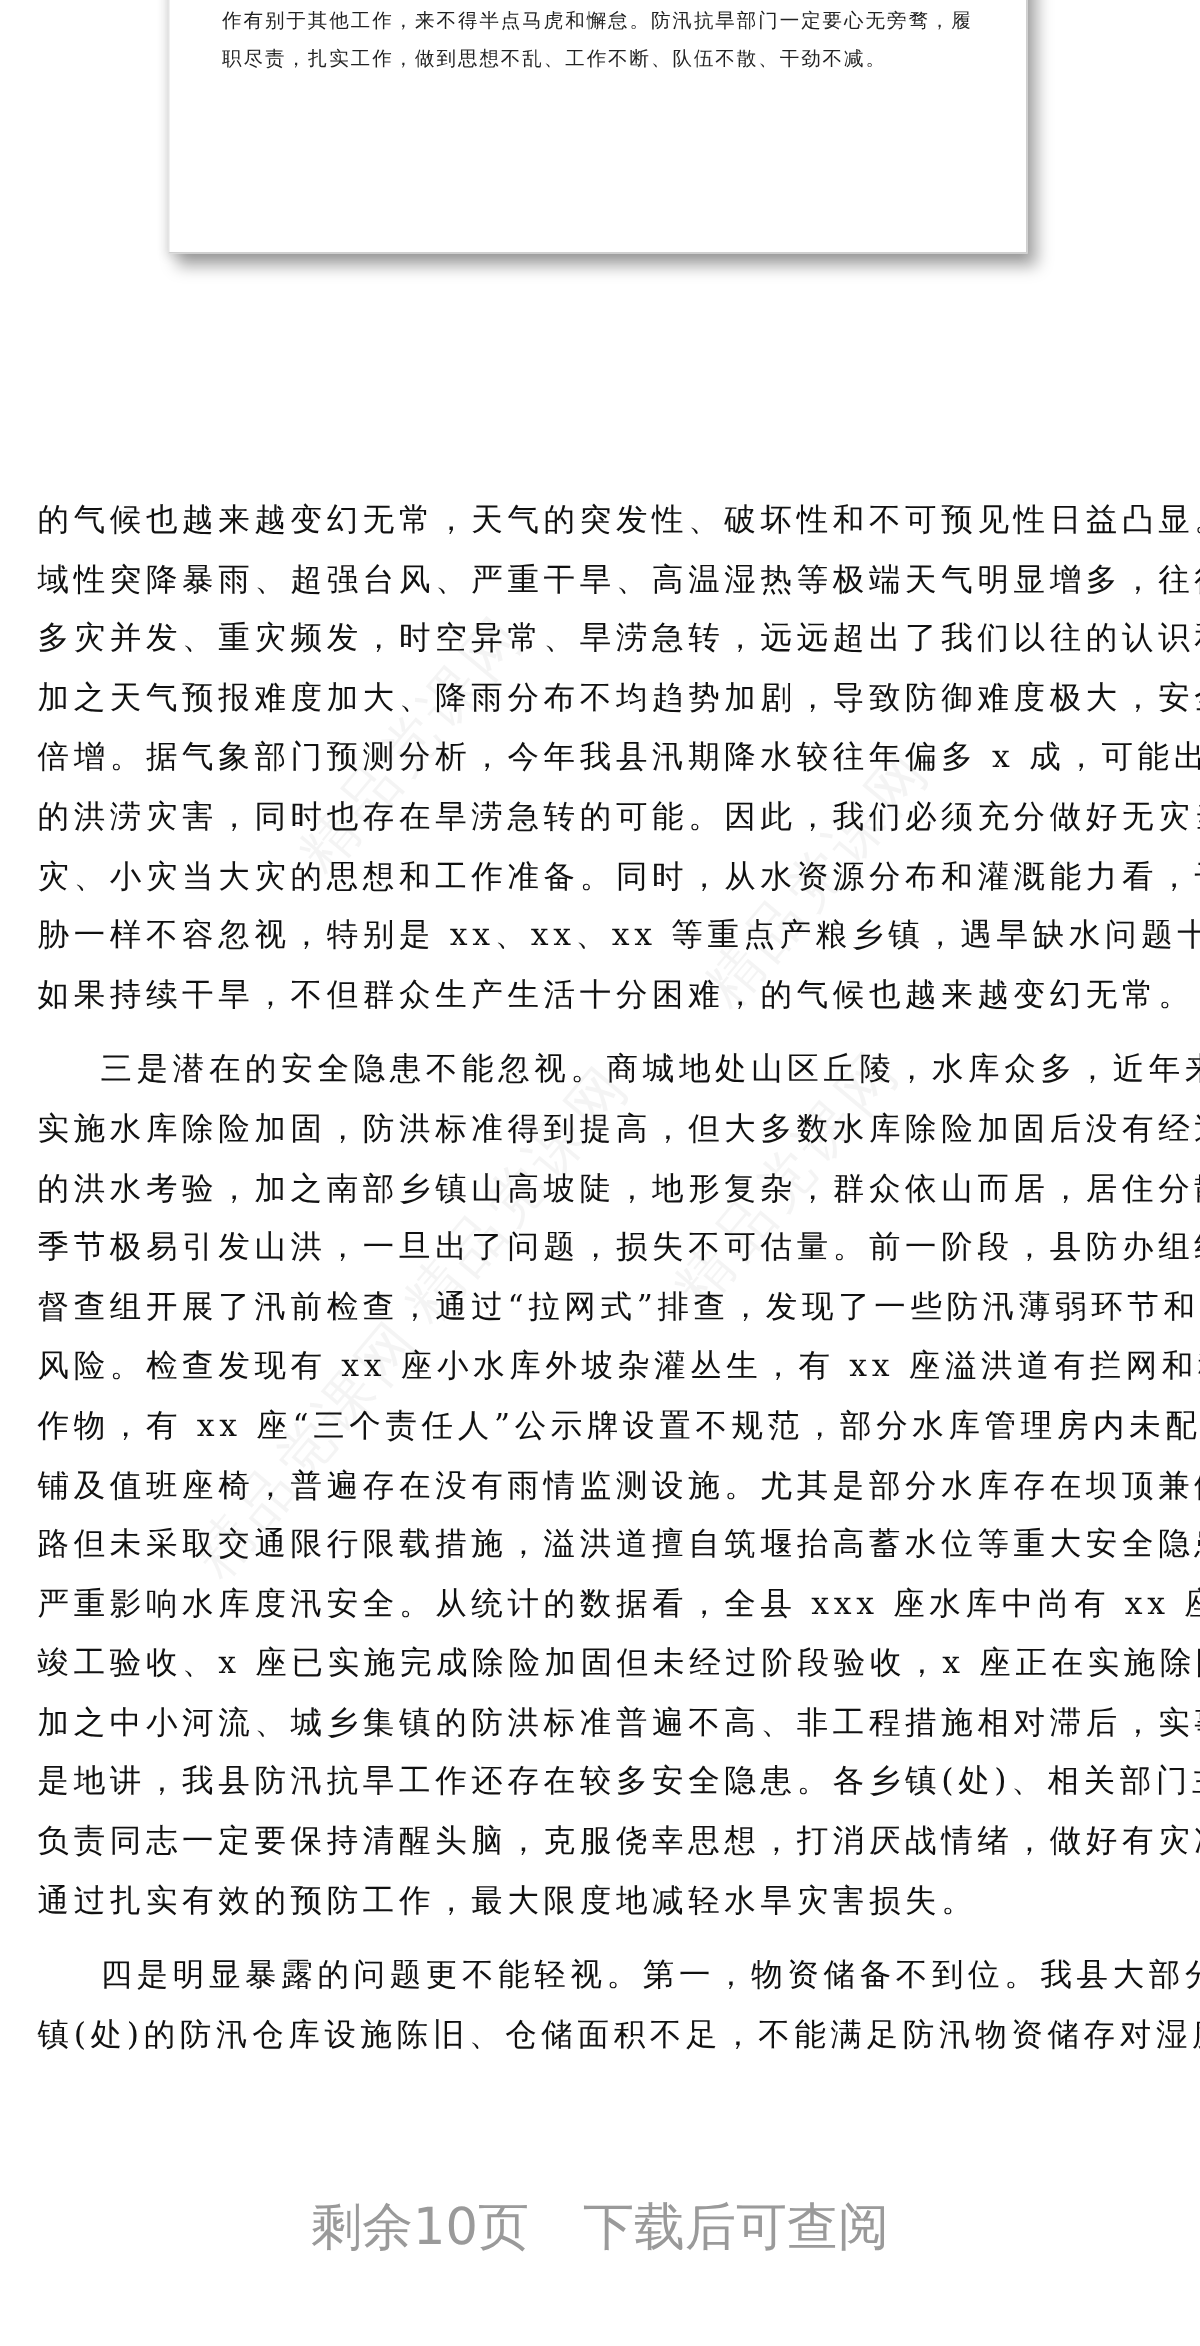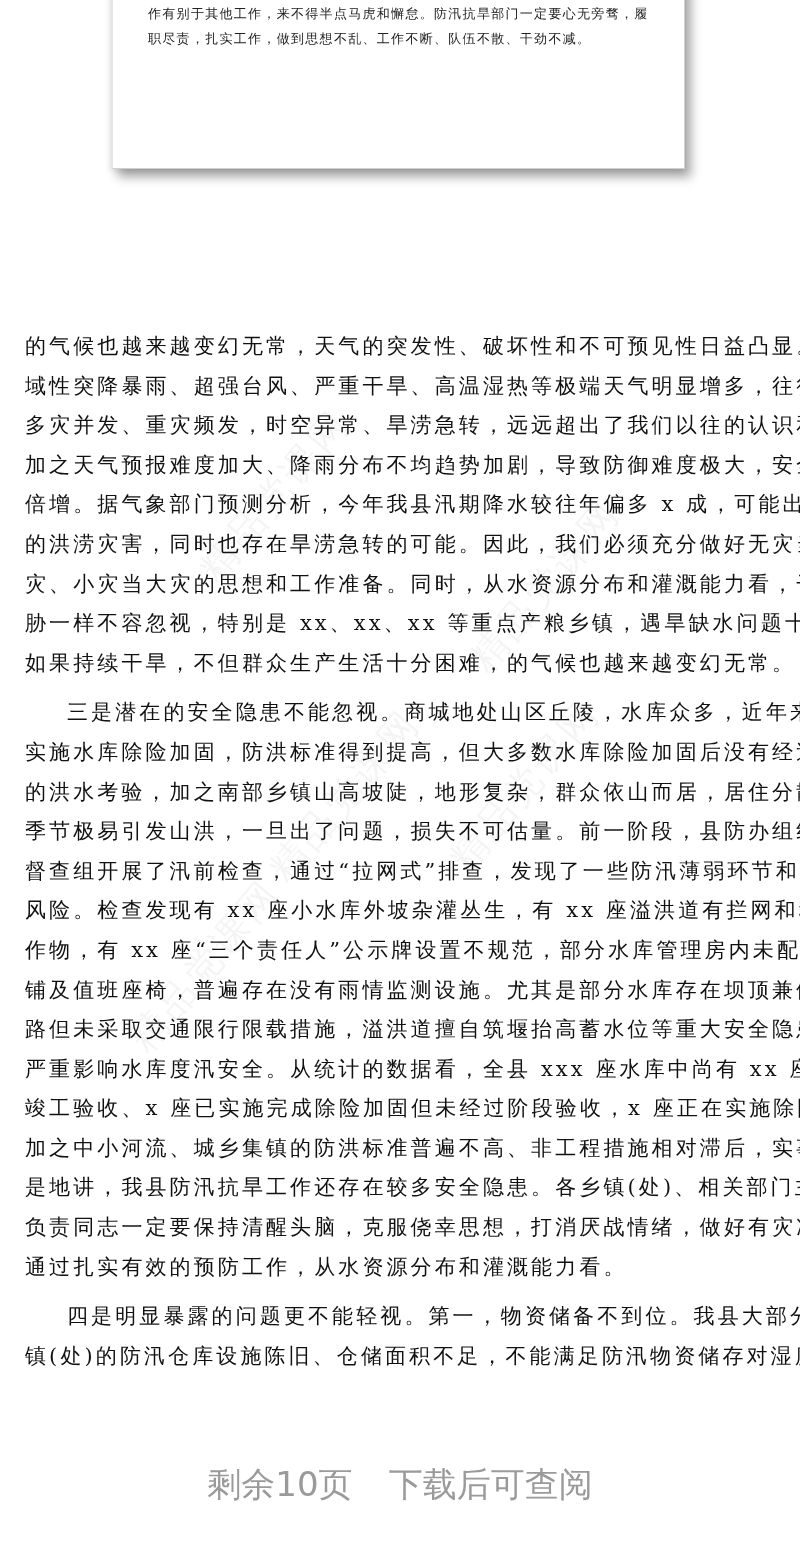--- a/index.html
+++ b/index.html
@@ -117,21 +117,21 @@
     <div class="line">督查组开展了汛前检查，通过“拉网式”排查，发现了一些防汛薄弱环节和隐患</div>
     <div class="line">风险。检查发现有 xx 座小水库外坡杂灌丛生，有 xx 座溢洪道有拦网和种植农</div>
     <div class="line">作物，有 xx 座“三个责任人”公示牌设置不规范，部分水库管理房内未配备床</div>
     <div class="line">铺及值班座椅，普遍存在没有雨情监测设施。尤其是部分水库存在坝顶兼做公</div>
     <div class="line">路但未采取交通限行限载措施，溢洪道擅自筑堰抬高蓄水位等重大安全隐患，</div>
     <div class="line">严重影响水库度汛安全。从统计的数据看，全县 xxx 座水库中尚有 xx 座未通过</div>
     <div class="line">竣工验收、x 座已实施完成除险加固但未经过阶段验收，x 座正在实施除险加固，</div>
     <div class="line">加之中小河流、城乡集镇的防洪标准普遍不高、非工程措施相对滞后，实事求</div>
     <div class="line">是地讲，我县防汛抗旱工作还存在较多安全隐患。各乡镇(处)、相关部门主要</div>
     <div class="line">负责同志一定要保持清醒头脑，克服侥幸思想，打消厌战情绪，做好有灾准备，</div>
-    <div class="line">通过扎实有效的预防工作，从水资源分布和灌溉能力看。</div>
+    <div class="line">通过扎实有效的预防工作，最大限度地减轻水旱灾害损失。</div>
   </div>
   <div class="para-gap"></div>
   <div>
     <div class="line indent">四是明显暴露的问题更不能轻视。第一，物资储备不到位。我县大部分乡</div>
     <div class="line">镇(处)的防汛仓库设施陈旧、仓储面积不足，不能满足防汛物资储存对湿度、</div>
   </div>
 </div>
 
 <div class="remaining">
   <span>剩余10页</span><span class="gap"></span><span>下载后可查阅</span>

